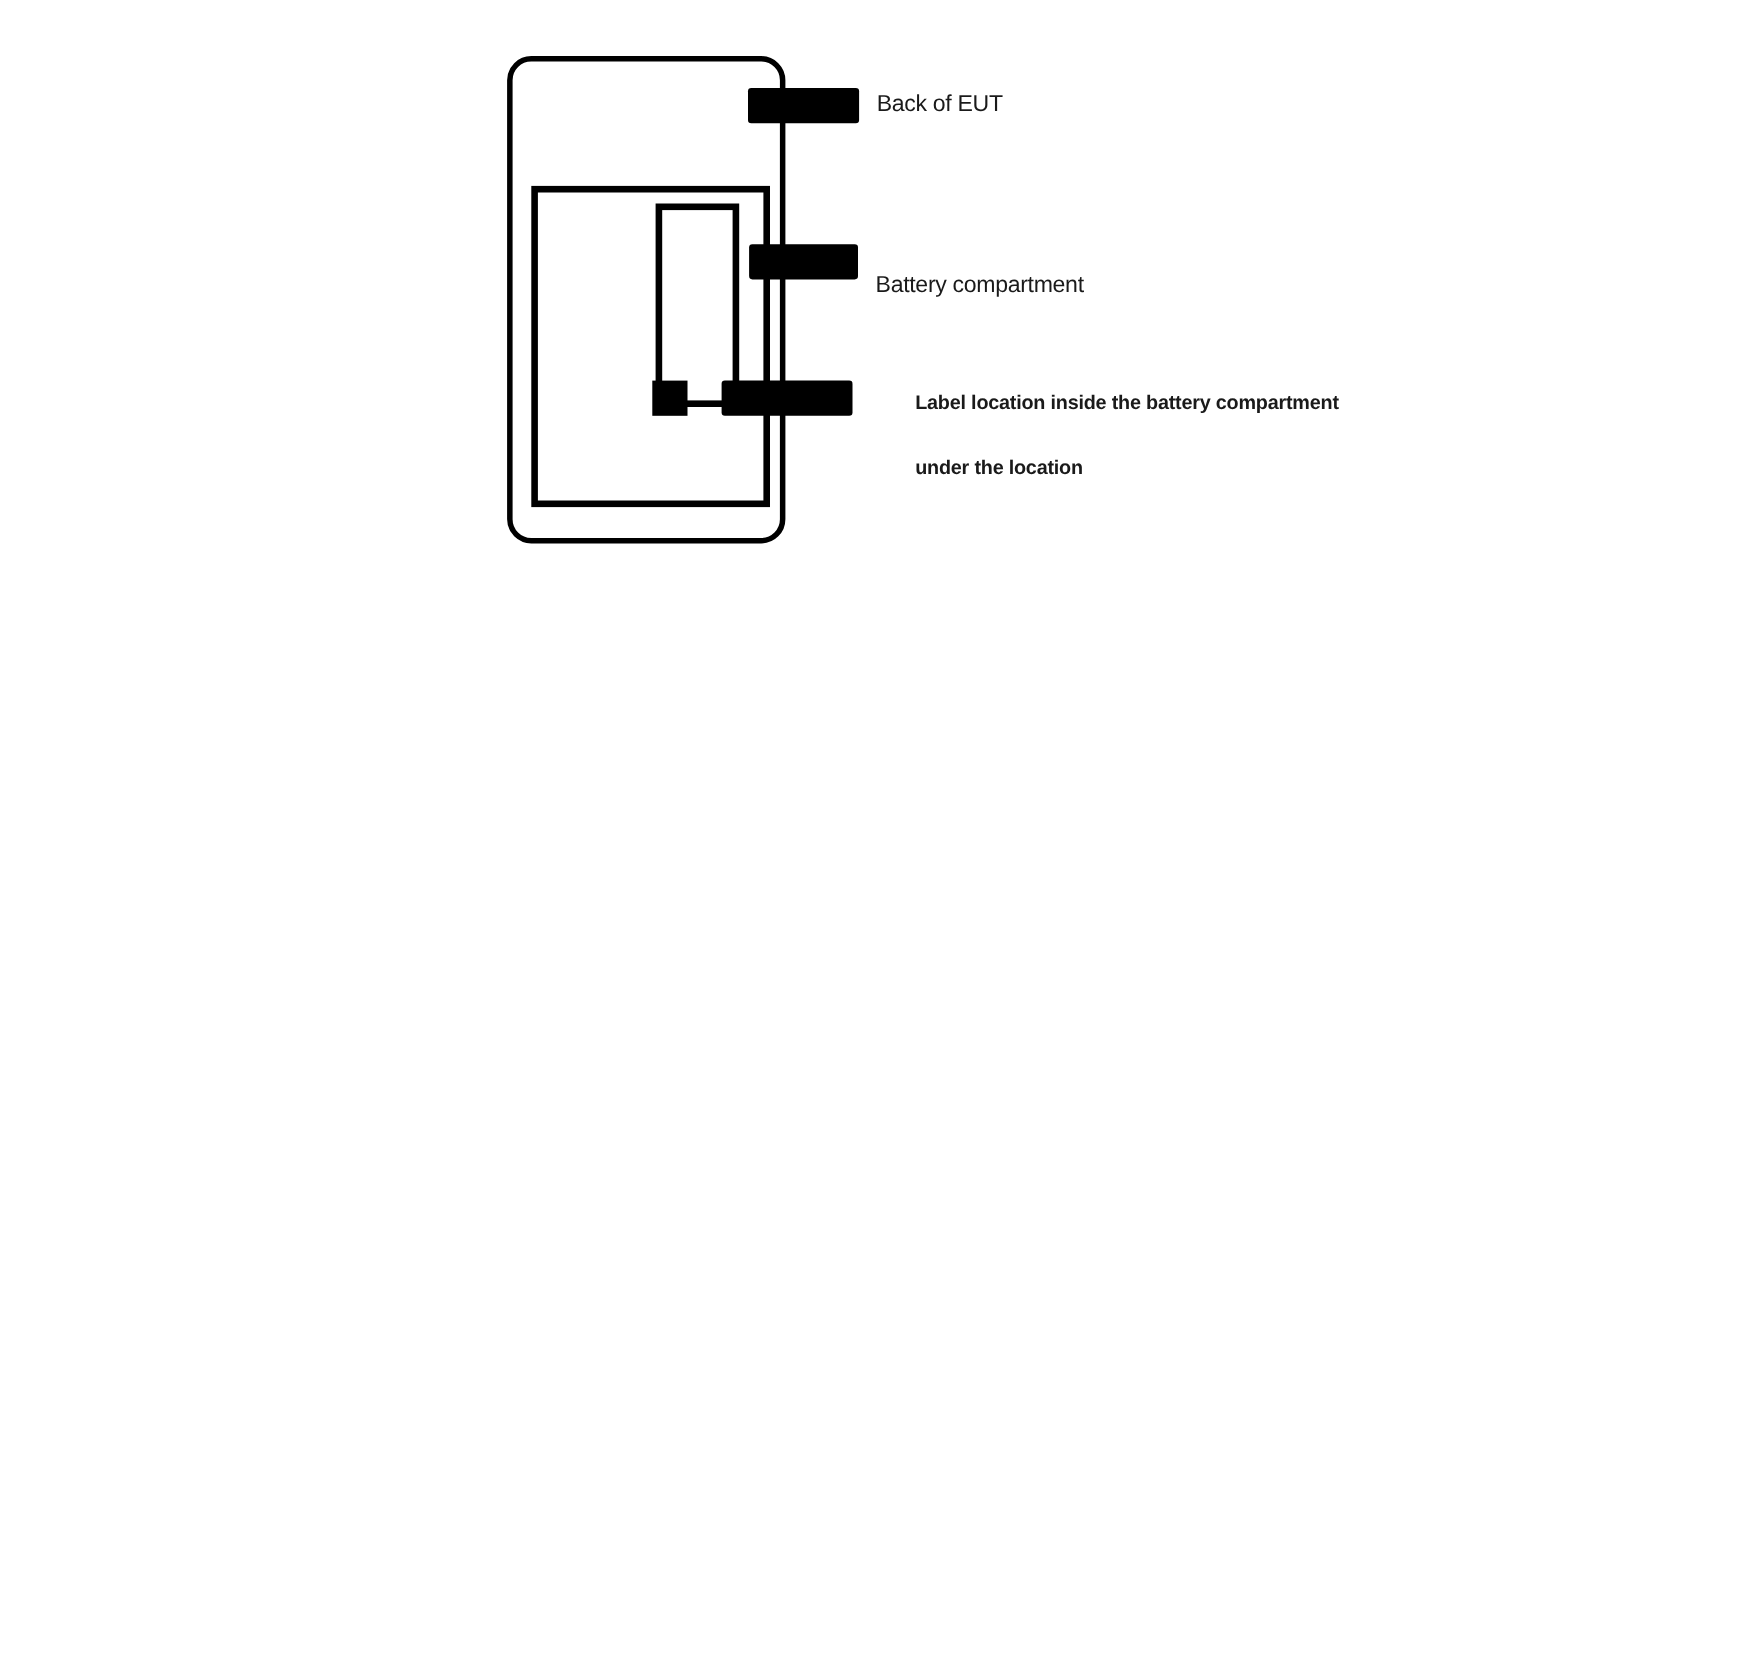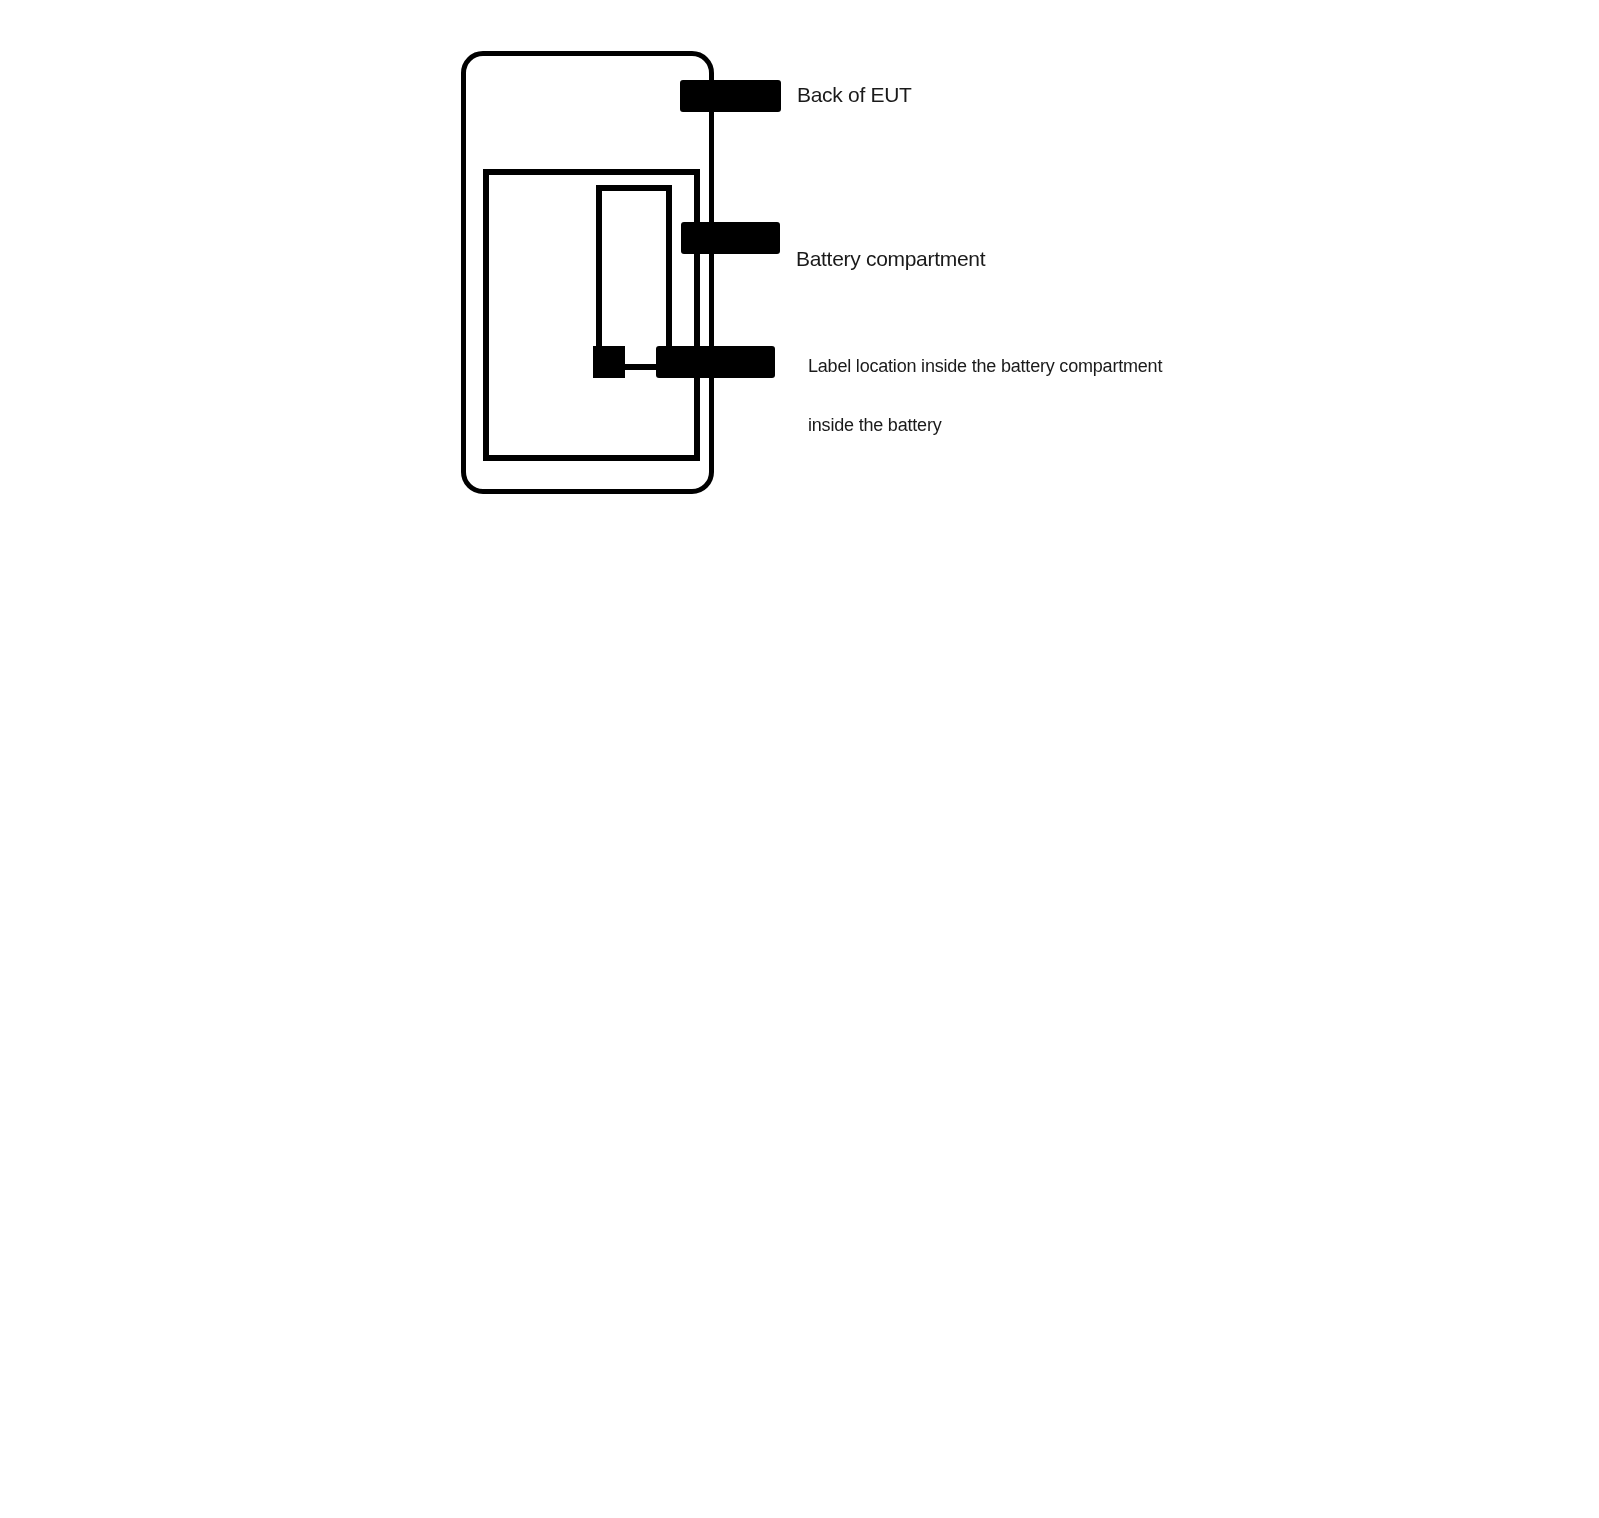--- a/index.html
+++ b/index.html
@@ -67,24 +67,25 @@
     white-space: nowrap;
     letter-spacing: -0.3px;
   }
   .callout-large {
     font-size: 21px;
     line-height: 21px;
   }
   .callout-back { left: 749px; top: 36px; }
   .callout-batt { left: 748px; top: 200px; }
   .callout-small {
-    left: 744px; top: 289px;
+    left: 768px; top: 289px;
     font-size: 18px;
     line-height: 27px;
     letter-spacing: -0.2px;
+    font-weight: bold;
   }
 </style>
 </head>
 <body>
 
 <div class="canvas">
 
   <div class="eut-outline"></div>
 
   <div class="battery-compartment"></div>
@@ -96,16 +97,16 @@
   <div class="leader leader-back"></div>
   <div class="leader leader-batt"></div>
   <div class="leader leader-label"></div>
 
   <div class="callout callout-large callout-back">Back of EUT</div>
 
   <div class="callout callout-large callout-batt">Battery compartment</div>
 
   <div class="callout callout-small">
     <div>Label location inside the battery compartment</div>
-    <div>inside the battery</div>
+    <div>under the location</div>
   </div>
 
 </div>
 
 </body></html>

